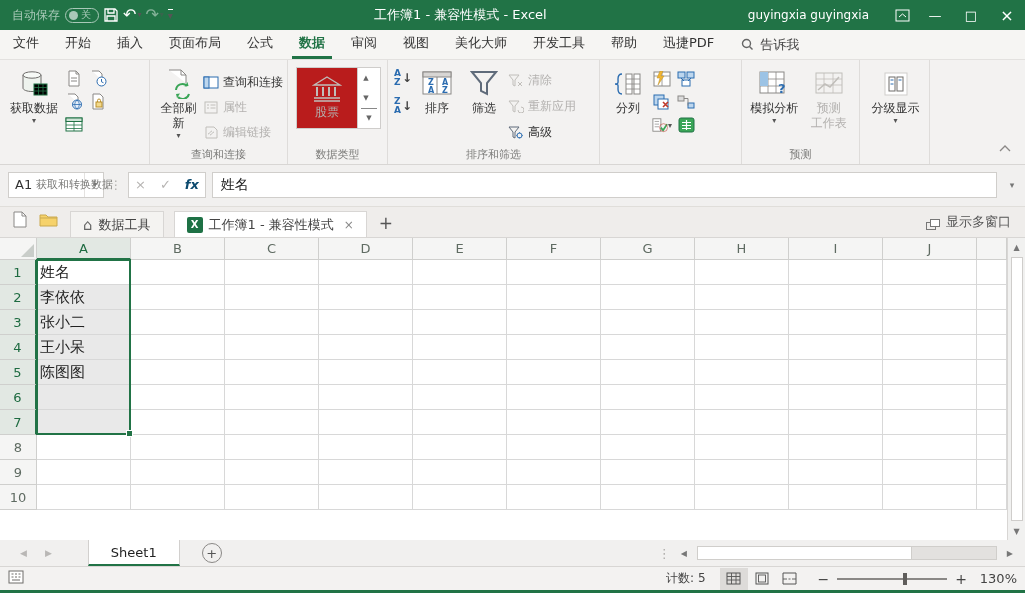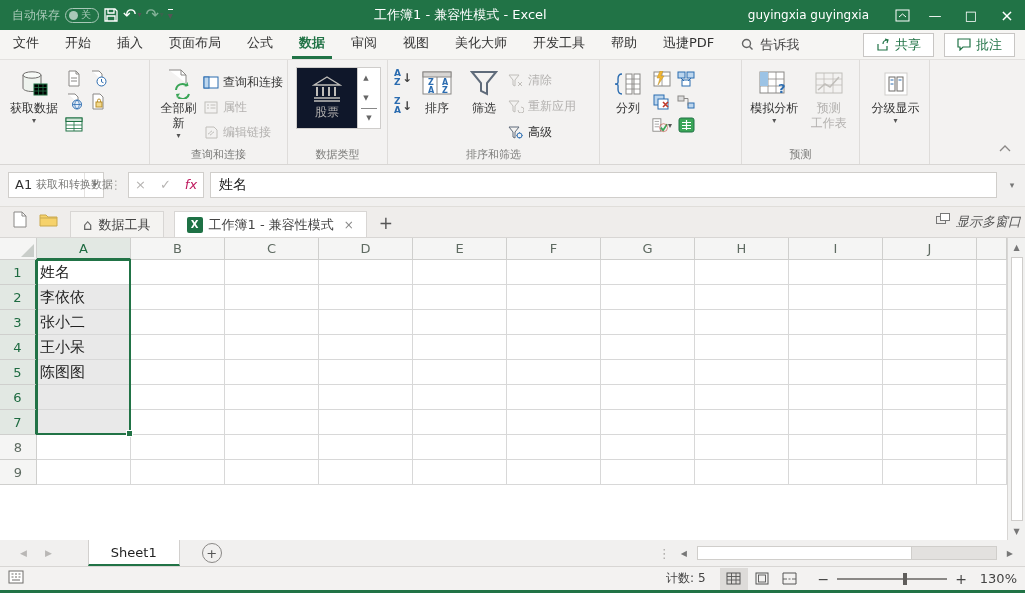--- a/index.html
+++ b/index.html
@@ -36,48 +36,48 @@
   .bigbtn{width:56px;display:flex;flex-direction:column;align-items:center;font-size:12px;color:#333;text-align:center;line-height:1.25;padding-top:2px;}
   .bigbtn .bicon{height:34px;display:flex;align-items:center;justify-content:center;}
   .caret{font-size:8px;color:#555;}
   .dim{color:#b3b1af !important;}
   .dim svg *{stroke:#c0beba !important;fill:none !important;}
   .iconcol{display:flex;flex-direction:column;gap:3px;padding-top:3px;}
   .iconrow{display:flex;gap:4px;}
   .sicon{width:20px;height:20px;display:flex;align-items:center;justify-content:center;}
   .smallbtn{display:flex;align-items:center;gap:4px;font-size:12px;height:22px;color:#333;white-space:nowrap;}
   .gallery{display:flex;margin-top:2px;}
-  .gal-box{width:62px;height:62px;background:#0f172a;border:1px solid #cfcdcb;display:flex;flex-direction:column;align-items:center;justify-content:center;font-size:12px;gap:2px;}
+  .gal-box{width:62px;height:62px;background:#b91c1c;border:1px solid #cfcdcb;display:flex;flex-direction:column;align-items:center;justify-content:center;font-size:12px;gap:2px;}
   .gal-arrows{display:flex;flex-direction:column;border:1px solid #cfcdcb;border-left:none;background:#fff;}
   .gal-arrows span{width:16px;height:20px;display:flex;align-items:center;justify-content:center;font-size:7px;color:#666;}
   .gal-arrows .more{border-top:1px solid #888;margin:0 3px;height:19px;}
   .sorticon{display:flex;align-items:center;font-weight:bold;color:#2b6cb0;font-size:9px;line-height:1;}
   .sorticon .ltrs{display:flex;flex-direction:column;}
   .sorticon .arr{font-size:12px;color:#444;margin-left:1px;}
   .collapse-ribbon{position:absolute;right:14px;bottom:8px;color:#8a8886;}
 
   
   .fbar{height:42px;background:#f1f0ef;display:flex;align-items:center;padding:6px 4px 8px 8px;gap:6px;border-bottom:1px solid #e0deda;}
   .namebox{width:96px;height:26px;background:#fff;border:1px solid #d0cecb;display:flex;align-items:center;font-size:13px;color:#333;padding:0 6px;}
   .namebox .nb-caret{margin-left:auto;font-size:8px;color:#777;border-left:1px solid #e4e2e0;padding-left:8px;height:100%;display:flex;align-items:center;}
   .fdots{color:#b0aeac;font-size:12px;}
   .fbuttons{height:26px;background:#fff;border:1px solid #d0cecb;display:flex;align-items:center;padding:0 6px;gap:14px;font-size:13px;color:#b6b4b2;}
-  .fx{font-style:italic;color:#be185d;font-weight:normal;}
+  .fx{font-style:italic;color:#0c4a6e;font-weight:bold;}
   .finput{flex:1;height:26px;background:#fff;border:1px solid #d0cecb;display:flex;align-items:center;font-size:14px;color:#222;padding:0 8px;}
   .fexpand{width:18px;text-align:center;color:#777;font-size:9px;}
 
   
   .doctabs{height:31px;background:#efedeb;display:flex;align-items:flex-end;font-size:13px;color:#444;border-bottom:1px solid #d8d6d4;}
   .dt-icons{display:flex;align-items:center;gap:12px;padding:0 12px 6px 12px;}
   .dt-tab{display:flex;align-items:center;gap:6px;height:26px;padding:0 12px;border:1px solid #d8d6d4;border-bottom:none;background:#f4f3f1;}
   .dt-tab.active{background:#fff;}
   .dt-close{color:#888;font-size:12px;margin-left:4px;}
   .dt-plus{font-size:17px;color:#555;padding:0 12px 4px 12px;}
   .xlicon{width:16px;height:16px;background:#1e7145;color:#fff;font-size:10px;font-weight:bold;display:flex;align-items:center;justify-content:center;border-radius:2px;}
-  .dt-right{margin-left:auto;display:flex;align-items:flex-start;gap:6px;padding:0 4px 6px 0;color:#555;font-style:italic;}
+  .dt-right{margin-left:auto;display:flex;align-items:flex-end;gap:6px;padding:0 14px 6px 0;color:#555;}
   .winstack{width:14px;height:12px;position:relative;}
   .winstack i{position:absolute;border:1px solid #777;background:#efedeb;width:10px;height:8px;}
   .winstack i:first-child{left:0;top:3px;}
   .winstack i:last-child{left:4px;top:0;background:#fff;}
 
   
   .gridwrap{position:relative;height:302px;background:#fff;}
   .grid{position:absolute;left:0;top:0;width:1007px;}
   .grow{display:flex;}
   .hcell,.rowhead,.cell{border-right:1px solid #d8d8d8;border-bottom:1px solid #d8d8d8;flex-shrink:0;}
@@ -176,35 +176,20 @@
       <span class="rtab">帮助</span>
       <span class="rtab">迅捷PDF</span>
     </div>
   <div class="tellme">
     <svg width="13" height="13" viewBox="0 0 13 13">
         <circle cx="5.5" cy="5.5" r="4" fill="none" stroke="#666" stroke-width="1.4"></circle>
         <path d="M8.5 8.5l3 3" stroke="#666" stroke-width="1.4"></path>
       </svg>
     <span>告诉我</span>
   </div>
-  <div class="rtabs-right">
-    <span class="pillbtn">
-      <svg width="14" height="13" viewBox="0 0 14 13">
-          <path d="M2 6v6h9V8" fill="none" stroke="#217346" stroke-width="1.2"></path>
-          <path d="M7 6c0-3 2-4 5-4M9 1l3 1-1 3" fill="none" stroke="#217346" stroke-width="1.2"></path>
-        </svg>
-      <span>共享</span>
-    </span>
-    <span class="pillbtn">
-      <svg width="14" height="13" viewBox="0 0 14 13">
-          <path d="M1 1h12v8H6l-3 3V9H1z" fill="none" stroke="#217346" stroke-width="1.2"></path>
-        </svg>
-      <span>批注</span>
-    </span>
-  </div>
 </div>
 
 <div class="ribbon">
 
   <div class="rgroup" style="width:150px;gap:43px;">
     <div class="gbody">
       <div class="bigbtn">
         <span class="bicon">
           <svg width="30" height="30" viewBox="0 0 30 30">
               <path d="M4 6v13c0 2 4 3.5 9 3.5s9-1.5 9-3.5V6" fill="#eef3ee" stroke="#6e6c6a"></path>
@@ -697,20 +682,34 @@
         <div class="cell" style="width: 94px;"></div>
         <div class="cell" style="width: 94px;"></div>
         <div class="cell" style="width: 94px;"></div>
         <div class="cell" style="width: 94px;"></div>
         <div class="cell" style="width: 94px;"></div>
         <div class="cell" style="width: 94px;"></div>
         <div class="cell" style="width: 30px;"></div>
       </div>
       <div class="grow">
         <div class="rowhead">9</div>
+        <div class="cell" style="width: 94px;"></div>
+        <div class="cell" style="width: 94px;"></div>
+        <div class="cell" style="width: 94px;"></div>
+        <div class="cell" style="width: 94px;"></div>
+        <div class="cell" style="width: 94px;"></div>
+        <div class="cell" style="width: 94px;"></div>
+        <div class="cell" style="width: 94px;"></div>
+        <div class="cell" style="width: 94px;"></div>
+        <div class="cell" style="width: 94px;"></div>
+        <div class="cell" style="width: 94px;"></div>
+        <div class="cell" style="width: 30px;"></div>
+      </div>
+      <div class="grow">
+        <div class="rowhead">10</div>
         <div class="cell" style="width: 94px;"></div>
         <div class="cell" style="width: 94px;"></div>
         <div class="cell" style="width: 94px;"></div>
         <div class="cell" style="width: 94px;"></div>
         <div class="cell" style="width: 94px;"></div>
         <div class="cell" style="width: 94px;"></div>
         <div class="cell" style="width: 94px;"></div>
         <div class="cell" style="width: 94px;"></div>
         <div class="cell" style="width: 94px;"></div>
         <div class="cell" style="width: 94px;"></div>

